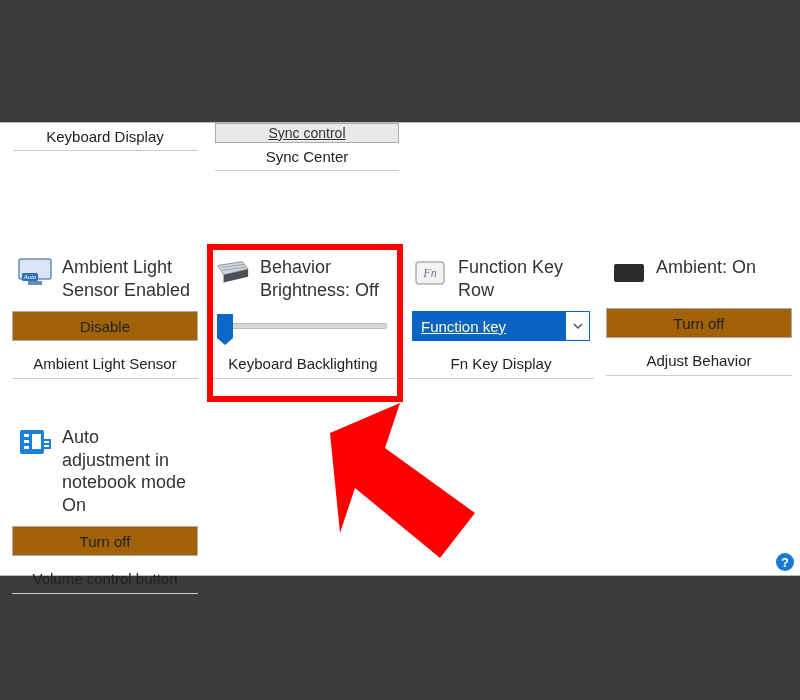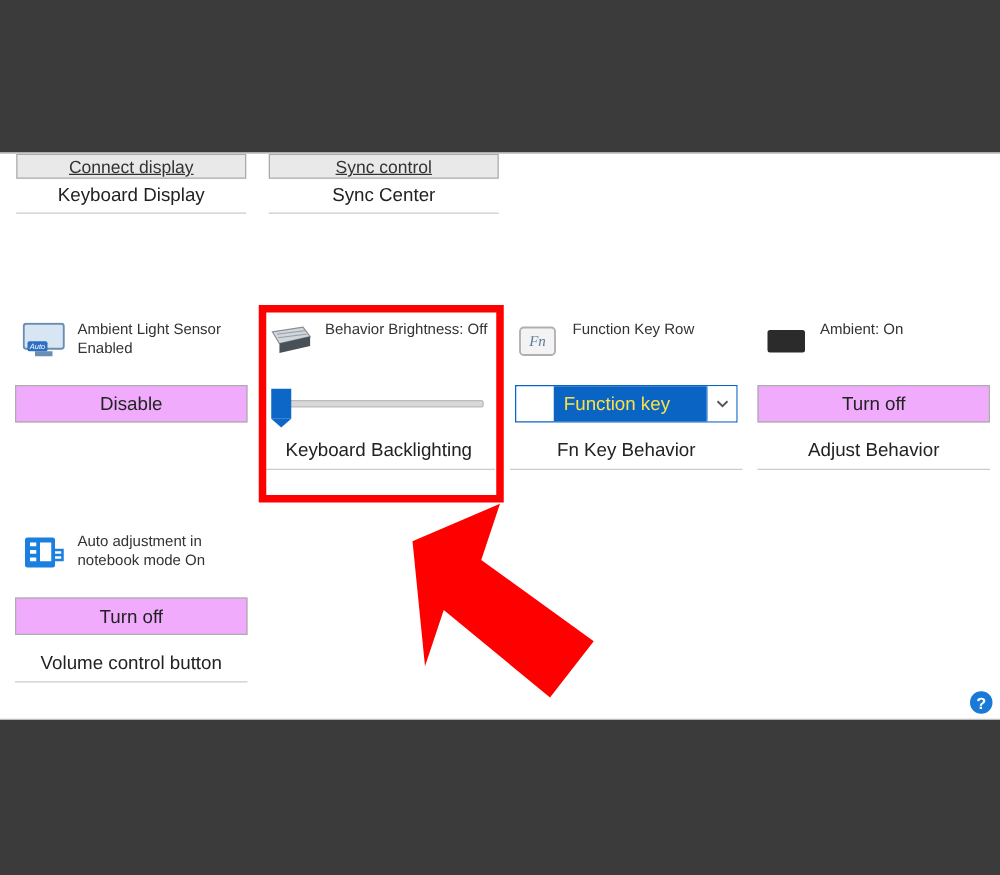--- a/index.html
+++ b/index.html
@@ -85,36 +85,36 @@
   }
   .tile-icon {
     width: 34px;
     height: 34px;
     flex: 0 0 34px;
     display:flex;
     align-items:center;
     justify-content:flex-start;
   }
   .tile-title {
-    font-size: 12px;
+    font-size: 18px;
     line-height: 1.25;
     color: #333;
   }
   .tile-control {
     width: 186px;
     height: 30px;
     margin: 4px auto 2px;
     display:flex;
     align-items:center;
     justify-content:center;
   }
   .btn {
     width: 186px;
     height: 30px;
-    background: #f0abfc;
+    background: #a16207;
     border: 1px solid #adadad;
     font-size: 15px;
     color: #222;
     display:flex;
     align-items:center;
     justify-content:center;
   }
   .tile-footer {
     width: 186px;
     height: 30px;
@@ -165,25 +165,25 @@
     border:1px solid #0a64c4;
     display:flex;
     align-items:center;
     position: relative;
     font-size:15px;
   }
   .select-text {
     flex:1;
     height:100%;
     background:#0a64c4;
-    color:#fde047;
+    color:#fef9c3;
     display:flex;
     align-items:center;
     padding-left:8px;
-    margin-left: 30px;
+    text-decoration: underline;
   }
   .select-arrow {
     width:24px;
     height:100%;
     display:flex;
     align-items:center;
     justify-content:center;
     background:#fff;
     border-left:1px solid #0a64c4;
     color:#333;
@@ -223,21 +223,20 @@
     display:flex;
   }
 </style>
 </head>
 <body>
 
 <div class="panel">
 
   <div class="toprow">
     <div class="top-tile">
-      <div class="top-link">Connect display</div>
       <div class="top-caption">Keyboard Display</div>
     </div>
     <div class="top-tile">
       <div class="top-link">Sync control</div>
       <div class="top-caption">Sync Center</div>
     </div>
   </div>
 
   <div class="grid">
 
@@ -249,20 +248,21 @@
             <rect x="10" y="23" width="14" height="4" fill="#6a8db3"></rect>
             <rect x="4" y="15" width="16" height="8" rx="1.5" fill="#2e6fc1"></rect>
             <text x="12" y="21" text-anchor="middle" fill="#fff" font-size="6" font-style="italic">Auto</text>
           </svg>
         </div>
         <div class="tile-title">Ambient Light Sensor Enabled</div>
       </div>
       <div class="tile-control">
         <div class="btn">Disable</div>
       </div>
+      <div class="tile-footer">Ambient Light Sensor</div>
     </div>
 
     <div class="tile">
       <div class="tile-header">
         <div class="tile-icon">
           <svg width="36" height="28" viewBox="0 0 36 28">
             <path d="M2 6 L28 2 L34 10 L8 16 Z" fill="#cfd6dc" stroke="#8a8f95"></path>
             <path d="M8 16 L34 10 L34 18 L8 24 Z" fill="#4a5058"></path>
             <line x1="6" y1="8" x2="30" y2="5" stroke="#8a8f95" stroke-width="0.7"></line>
             <line x1="7" y1="11" x2="31" y2="8" stroke="#8a8f95" stroke-width="0.7"></line>
@@ -292,21 +292,21 @@
       <div class="tile-control">
         <div class="select">
           <div class="select-text">Function key</div>
           <div class="select-arrow">
             <svg width="12" height="12" viewBox="0 0 12 12">
                 <path d="M2 4 L6 8 L10 4" fill="none" stroke="#555" stroke-width="1.5"></path>
               </svg>
           </div>
         </div>
       </div>
-      <div class="tile-footer">Fn Key Behavior</div>
+      <div class="tile-footer">Fn Key Display</div>
     </div>
 
     <div class="tile">
       <div class="tile-header">
         <div class="tile-icon">
           <svg width="34" height="26" viewBox="0 0 34 26">
             <rect x="2" y="4" width="30" height="18" rx="2" fill="#2b2b2b"></rect>
           </svg>
         </div>
         <div class="tile-title">Ambient: On</div>

